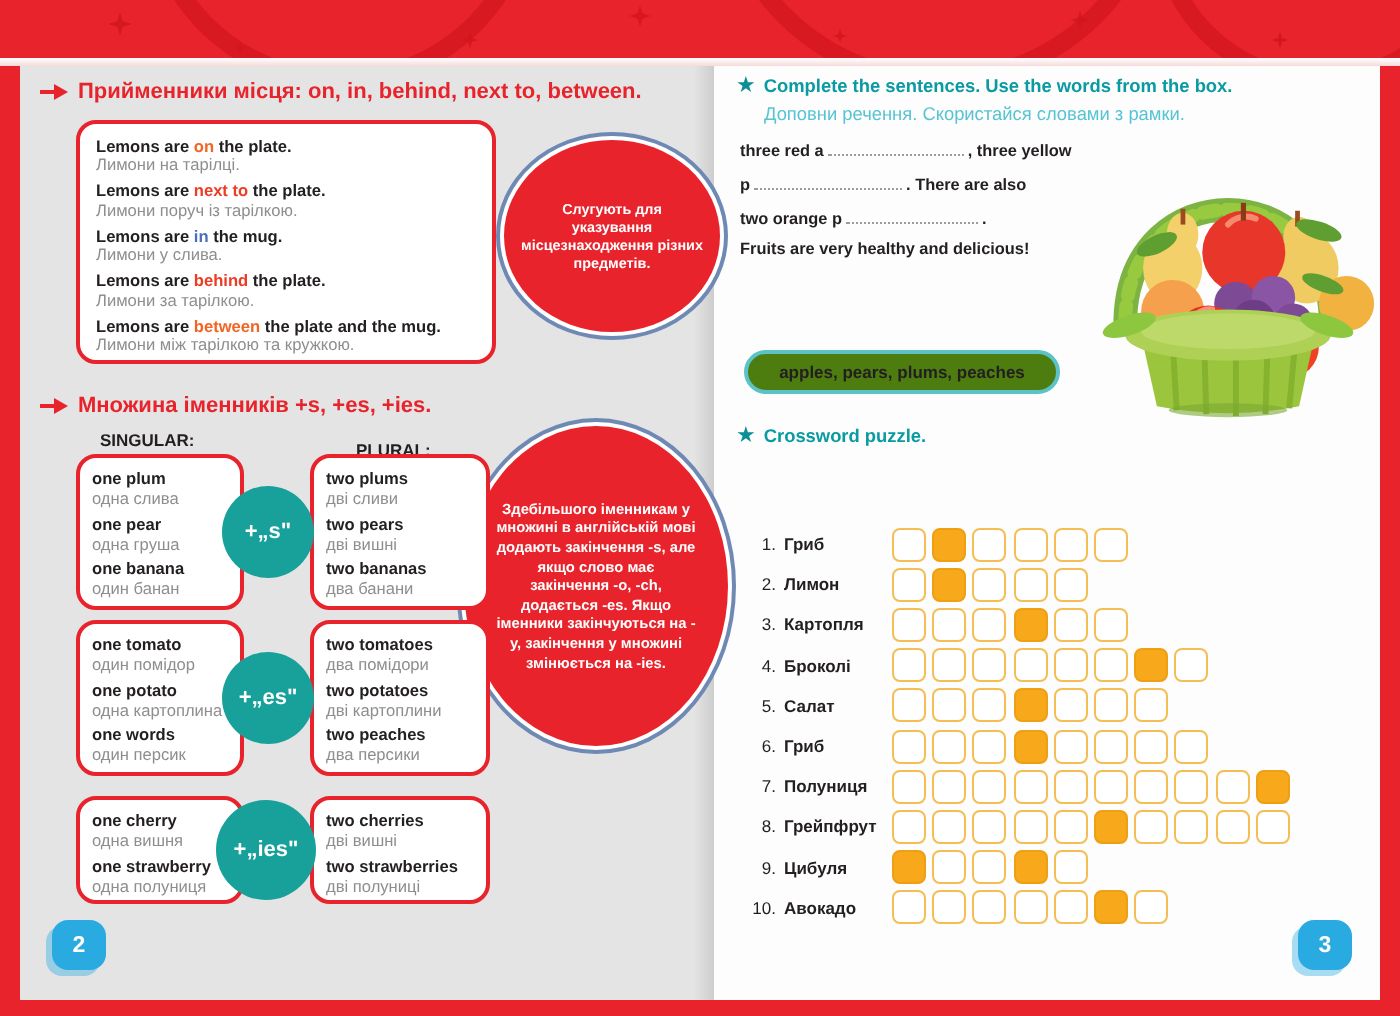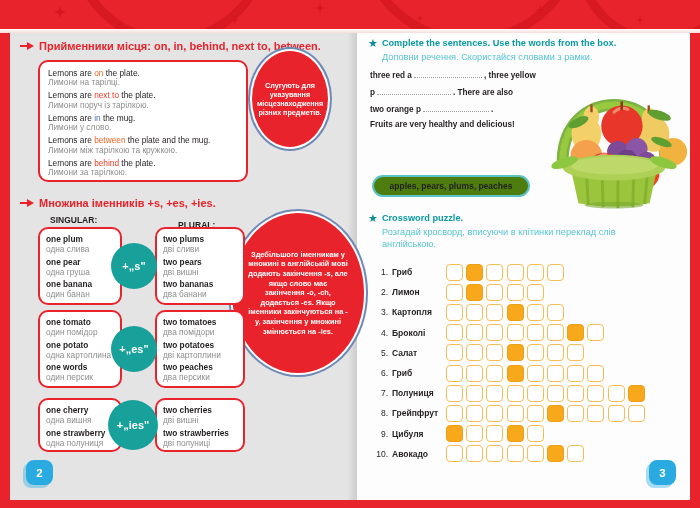--- a/index.html
+++ b/index.html
@@ -18,27 +18,27 @@
   .sec-title{position:absolute;display:flex;align-items:center;gap:5px;
              color:#e8232b;font-weight:bold;font-size:11px;white-space:nowrap;}
   .arrow{position:relative;width:14px;height:9px;flex:0 0 14px;}
   .arrow::before{content:"";position:absolute;left:0;top:3.2px;width:8px;height:2.6px;background:#e8232b;}
   .arrow::after{content:"";position:absolute;right:0;top:0;
                 border-left:7px solid #e8232b;border-top:4.5px solid transparent;border-bottom:4.5px solid transparent;}
   
   #prep-box{position:absolute;left:28px;top:27px;width:210px;height:122px;background:#fff;
             border:2px solid #e8232b;border-radius:10px;padding:6px 8px;box-sizing:border-box;z-index:2;}
   .ex{margin-bottom:2.5px;}
-  .ex-en{font-weight:normal;font-size:8.3px;color:#231f20;line-height:1.25;white-space:nowrap;}
+  .ex-en{font-weight:bold;font-size:8.3px;color:#231f20;line-height:1.25;white-space:nowrap;}
   .ex-ua{font-size:8.3px;color:#8e8e8e;line-height:1.15;}
   
   .red-circle{position:absolute;border-radius:50%;background:#e8232b;color:#fff;font-weight:bold;
               display:flex;align-items:center;justify-content:center;text-align:center;
               box-shadow:0 0 0 2px #ffffff,0 0 0 4px #6f89b5;z-index:1;}
-  #note1{left:242px;top:18px;width:76px;height:96px;font-size:7.2px;padding:8px;box-sizing:border-box;}
+  #note1{left:242px;top:37px;width:108px;height:96px;font-size:7.2px;padding:8px;box-sizing:border-box;}
   #note2{left:222px;top:180px;width:132px;height:160px;font-size:7.4px;padding:10px 16px;box-sizing:border-box;line-height:1.3;}
   
   .col-label{position:absolute;font-size:8.5px;font-weight:bold;color:#231f20;z-index:2;}
   .noun-group{position:absolute;left:28px;width:216px;z-index:2;}
   .noun-box{position:absolute;top:0;height:100%;background:#fff;border:2px solid #e8232b;
             border-radius:10px;padding:6px 6px;box-sizing:border-box;}
   .noun-box.sg{left:0;width:84px;}
   .noun-box.pl{left:117px;width:90px;}
   .n-item{margin-bottom:3.5px;}
   .n-en{font-weight:bold;font-size:8.3px;color:#231f20;line-height:1.2;white-space:nowrap;}
@@ -109,29 +109,29 @@
           <div class="ex">
             <div class="ex-en">Lemons are <span class="hl" style="color: rgb(242, 101, 34);">on</span> the plate.</div>
             <div class="ex-ua">Лимони на тарілці.</div>
           </div>
           <div class="ex">
             <div class="ex-en">Lemons are <span class="hl" style="color: rgb(238, 59, 36);">next to</span> the plate.</div>
             <div class="ex-ua">Лимони поруч із тарілкою.</div>
           </div>
           <div class="ex">
             <div class="ex-en">Lemons are <span class="hl" style="color: rgb(74, 111, 184);">in</span> the mug.</div>
-            <div class="ex-ua">Лимони у слово.</div>
+            <div class="ex-ua">Лимони у слива.</div>
+          </div>
+          <div class="ex">
+            <div class="ex-en">Lemons are <span class="hl" style="color: rgb(238, 59, 36);">behind</span> the plate.</div>
+            <div class="ex-ua">Лимони за тарілкою.</div>
           </div>
           <div class="ex">
             <div class="ex-en">Lemons are <span class="hl" style="color: rgb(242, 101, 34);">between</span> the plate and the mug.</div>
             <div class="ex-ua">Лимони між тарілкою та кружкою.</div>
-          </div>
-          <div class="ex">
-            <div class="ex-en">Lemons are <span class="hl" style="color: rgb(238, 59, 36);">behind</span> the plate.</div>
-            <div class="ex-ua">Лимони за тарілкою.</div>
           </div>
         </div>
     </div>
 
     <div class="red-circle" id="note1">
       <span>Слугують для указування місцезнаходження різних предметів.</span>
     </div>
 
     <div class="sec-title" style="left:10px;top:164px;">
       <span class="arrow"></span>
@@ -287,21 +287,20 @@
       <ellipse cx="130" cy="103" rx="14" ry="5" fill="#8dc63f" transform="rotate(18 130 103)"></ellipse>
       <ellipse cx="80" cy="146" rx="30" ry="3.5" fill="#7aa832" opacity="0.6"></ellipse>
     </svg>
 
     <div id="word-box">apples, pears, plums, peaches</div>
 
     <div class="sec-title-r" style="left:11px;top:180px;">
       <span class="star">★</span>
       <span class="r-title">Crossword puzzle.</span>
     </div>
-    <div class="r-sub" style="left:25px;top:194px;width:265px;">Розгадай кросворд, вписуючи в клітинки переклад слів англійською.</div>
 
     <div id="crossword-rows">
         <div class="cw-row" style="top: 0px;">
           <span class="cw-num">1.</span>
           <span class="cw-clue">Гриб</span>
           <span class="cw-cells">
             <span class="cw-cell"></span>
             <span class="cw-cell filled"></span>
             <span class="cw-cell"></span>
             <span class="cw-cell"></span>

